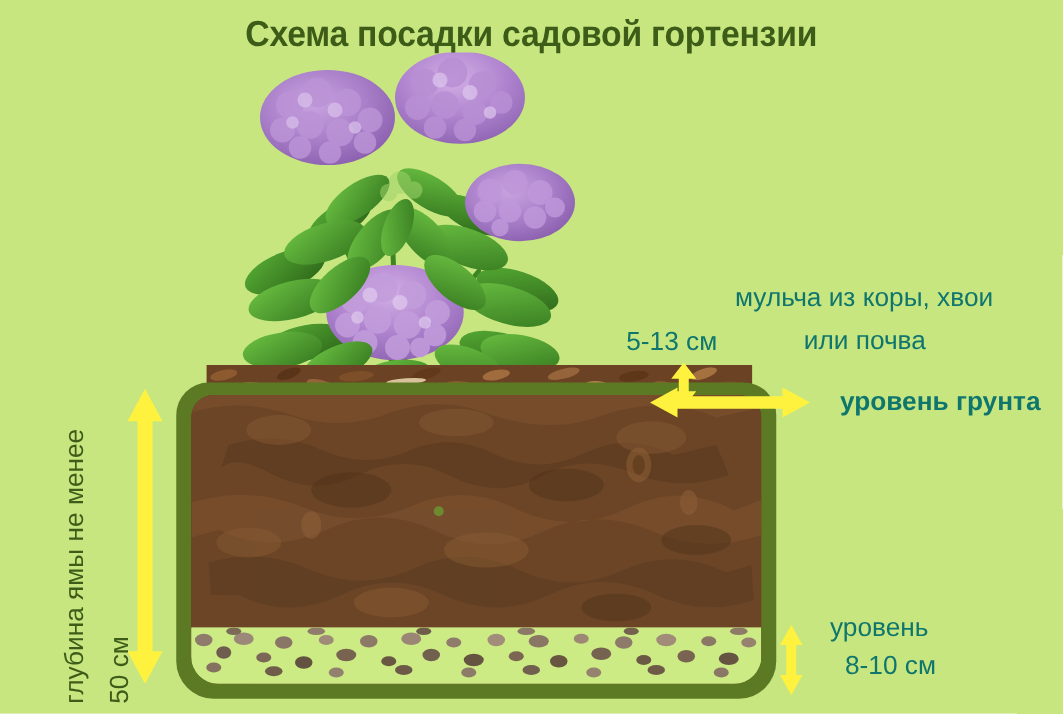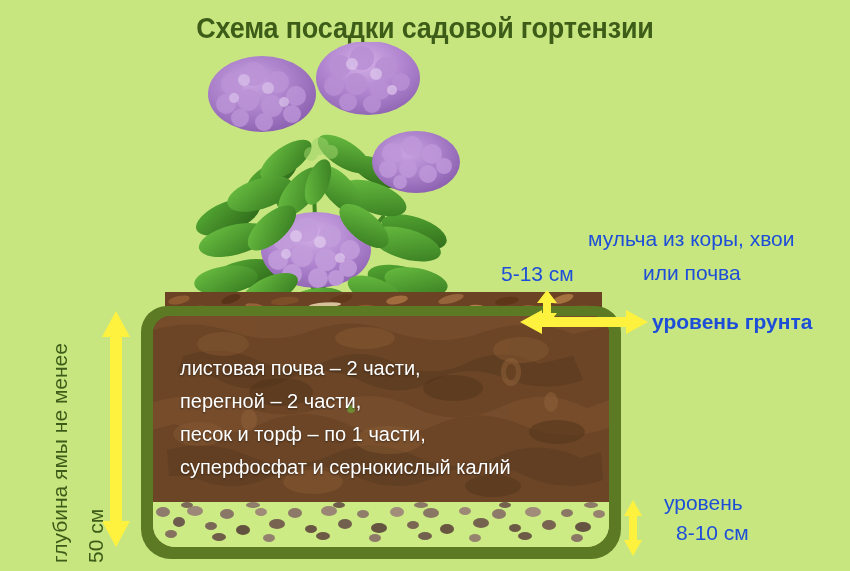--- a/index.html
+++ b/index.html
@@ -104,21 +104,21 @@
     color: #ffffff;
     font-size: 20px;
     line-height: 33px;
     text-shadow: 0 1px 2px rgba(0,0,0,0.45);
   }
   #soil-text div { white-space: nowrap; }
 
   
   .label {
     position: absolute;
-    color: #1d4ed8;
+    color: #0f766e;
     font-size: 21px;
     white-space: nowrap;
   }
   .label.bold { font-weight: bold; }
 
   #label-depth-wrap {
     position: absolute;
     left: 52px;
     top: 288px;
     width: 26px;
@@ -138,21 +138,21 @@
   }
   #label-depth-value {
     left: 56px;
     bottom: 0;
     transform: rotate(-90deg);
   }
 
   #label-mulch-1 { left: 588px; top: 227px; }
   #label-mulch-2 { left: 643px; top: 261px; }
   #label-5-10    { left: 501px; top: 262px; }
-  #label-ground  { left: 652px; top: 310px; }
+  #label-ground  { left: 672px; top: 310px; }
   #label-drain-1 { left: 664px; top: 491px; }
   #label-drain-2 { left: 676px; top: 521px; }
 
   
   .arrow { position: absolute; }
   #arrow-depth   { left: 101px; top: 311px; }
   #arrow-mulch   { left: 536px; top: 290px; }
   #arrow-ground  { left: 520px; top: 306px; }
   #arrow-drain   { left: 622px; top: 500px; }
 </style>
@@ -416,26 +416,20 @@
             <ellipse cx="186" cy="3" rx="6" ry="3" fill="#6f5d4b"></ellipse>
             <ellipse cx="268" cy="3" rx="7" ry="3" fill="#8b7866"></ellipse>
             <ellipse cx="352" cy="3" rx="6" ry="3" fill="#74624f"></ellipse>
             <ellipse cx="438" cy="3" rx="7" ry="3" fill="#8d7a67"></ellipse>
           </g>
         </svg>
       </div>
     </div>
   </div>
 
-  <div id="soil-text">
-    <div>листовая почва – 2 части,</div>
-    <div>перегной – 2 части,</div>
-    <div>песок и торф – по 1 части,</div>
-    <div>суперфосфат и сернокислый калий</div>
-  </div>
 
   <div class="arrow" id="arrow-depth">
     <svg width="30" height="236" viewBox="0 0 30 236" xmlns="http://www.w3.org/2000/svg">
       <polygon points="15,0 29,26 21,26 21,210 29,210 15,236 1,210 9,210 9,26 1,26" fill="#fff23f"></polygon>
     </svg>
   </div>
   <div id="label-depth-wrap">
     <div id="label-depth">глубина ямы не менее</div>
     <div id="label-depth-value">50 см</div>
   </div>

